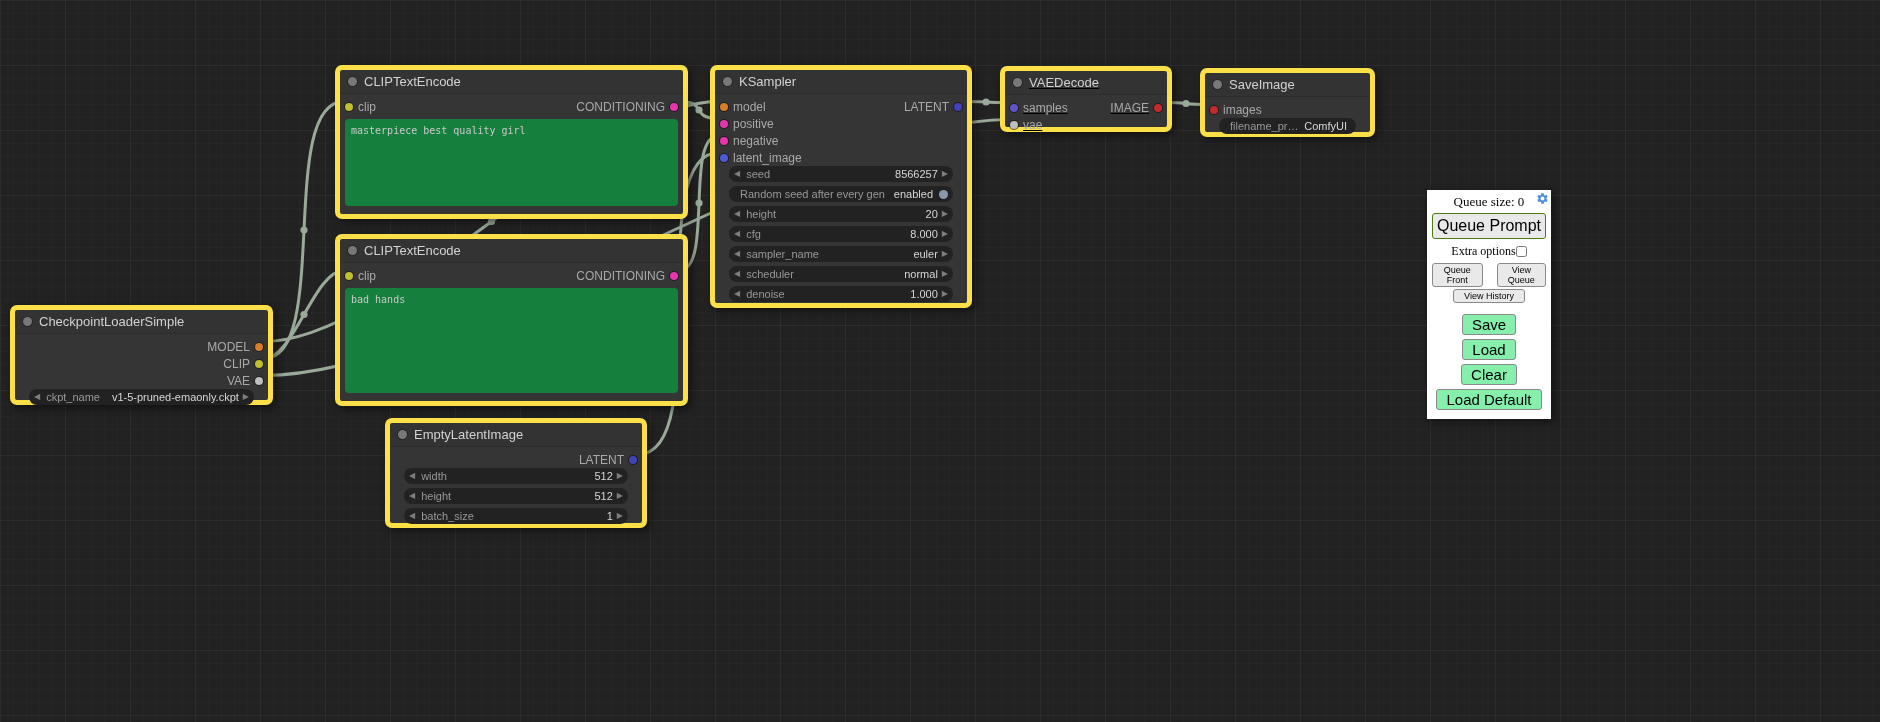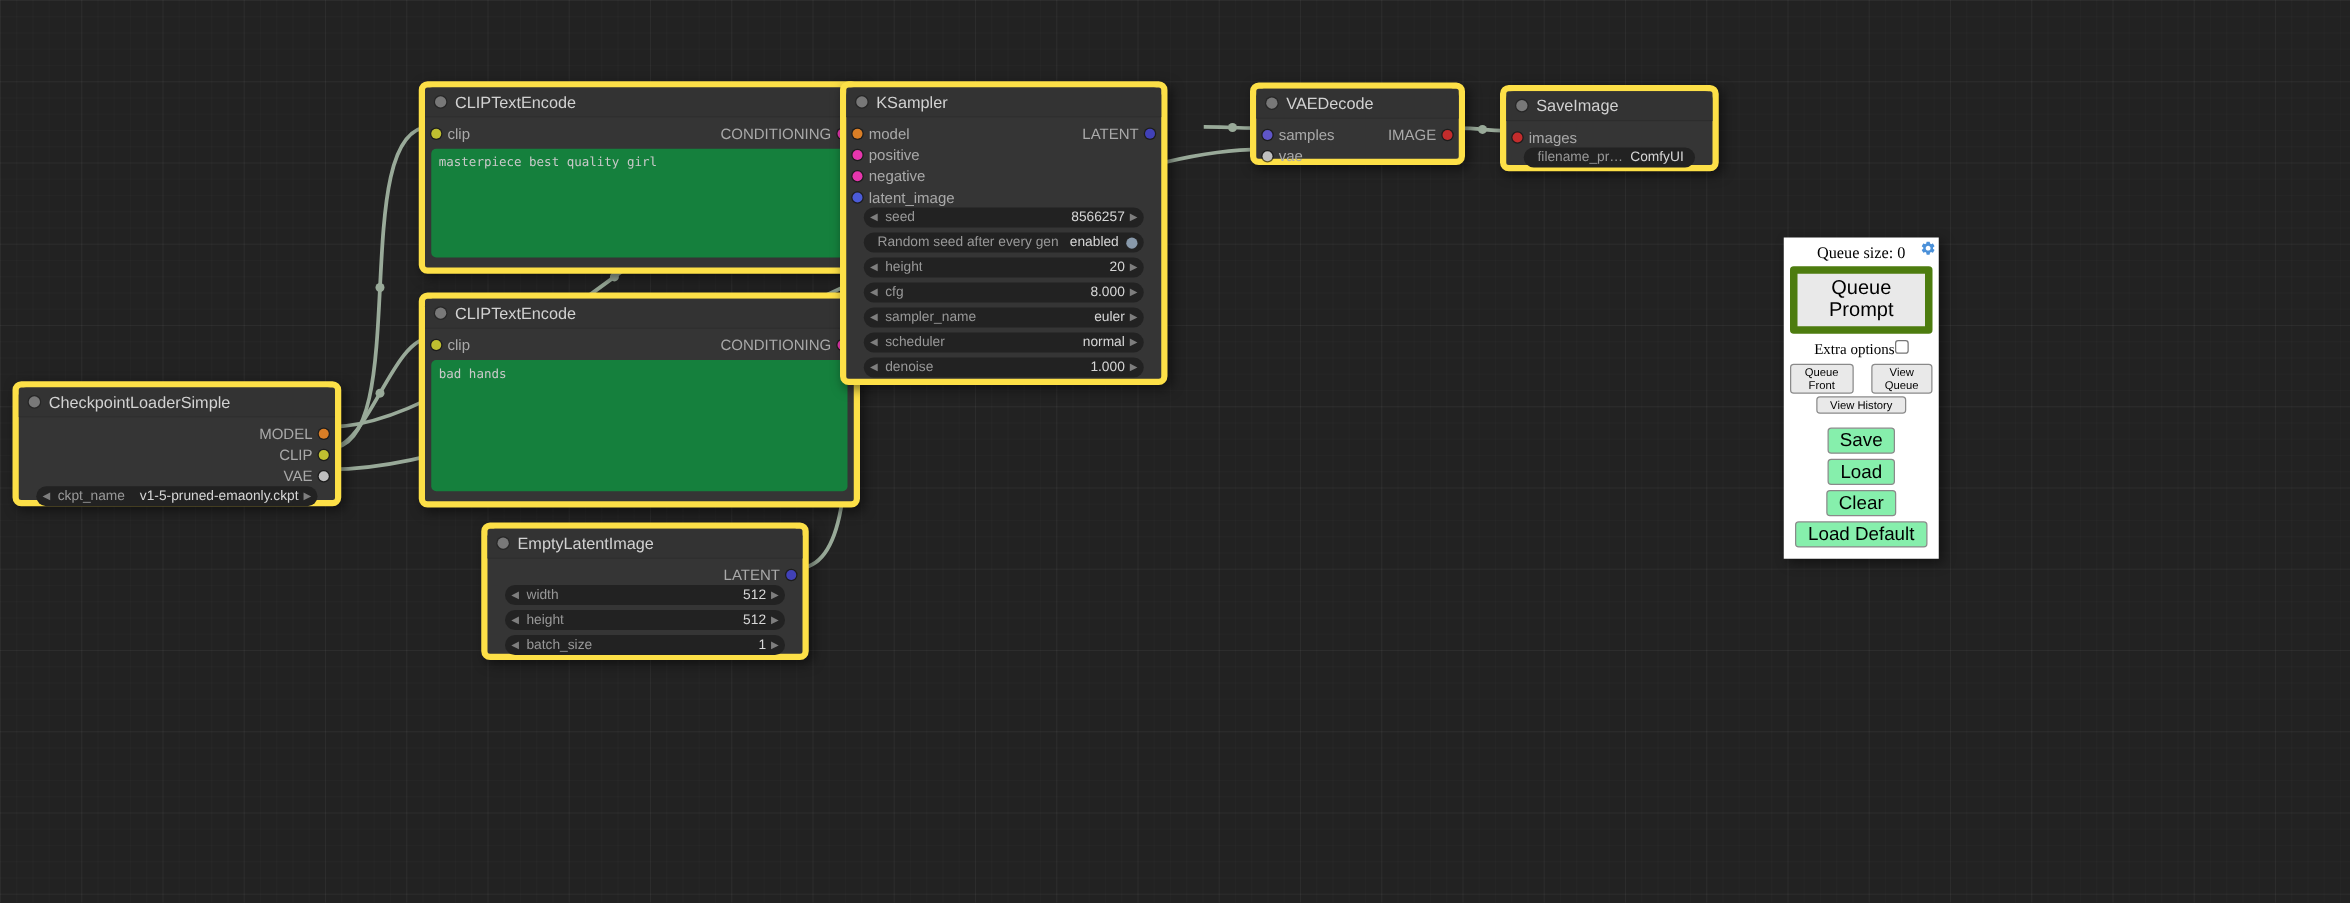--- a/index.html
+++ b/index.html
@@ -41,22 +41,22 @@
 
   
   .comfy-menu{position:absolute;z-index:3;left:1427px;top:190px;width:124px;background:#ffffff;color:#000;
     box-shadow:3px 3px 9px rgba(0,0,0,.45);display:flex;flex-direction:column;align-items:center;
     padding:2px 5px 7px;font-family:"Liberation Serif",serif}
   .menu-header{width:100%;position:relative;text-align:center;font-size:13px;padding:2px 0 1px}
   .settings-btn{position:absolute;right:-3px;top:0;background:none;border:none;cursor:pointer;padding:0;line-height:0}
   .settings-btn svg{width:13px;height:13px}
   button{font-family:"Liberation Sans",sans-serif;color:#000;cursor:pointer}
   .queue-prompt-btn{width:100%;font-size:16px;padding:3px 0;margin:2px 0 3px;background:#e9e9e9;
-    border:6px solid #4d7c0f;border-radius:3px}
-  .extra-options{font-size:12px;display:flex;align-items:flex-start;justify-content:center;gap:0;margin:2px 4px 3px}
+    border:1px solid #4d7c0f;border-radius:3px}
+  .extra-options{font-size:12px;display:flex;align-items:center;justify-content:center;gap:0;margin:2px 4px 3px}
   .extra-options input{width:11px;height:11px;margin:0}
   .btn-row{display:flex;width:100%;gap:14px;margin:1px 0 2px}
   .sm-btn{flex:1 1 auto;font-size:9px;padding:1px 2px;background:#e9e9e9;border:1px solid #8a8a8a;border-radius:3px}
   .view-history{flex:none;width:auto;padding:1px 10px;margin-bottom:9px}
   .lg-btn{font-size:15px;padding:1px 9px;margin:2px 0;background:#86efac;border:1px solid #8a8a8a;border-radius:3px}
 </style>
 </head>
 <body>
 
 <svg id="links" width="1880" height="722">
@@ -140,21 +140,21 @@
           <span class="slot-dot" style="background: rgb(191, 191, 48);"></span>
           <span class="slot-label">clip</span>
         </div>
         <div class="slot-side">
           <span class="slot-label">CONDITIONING</span>
           <span class="slot-dot" style="background: rgb(230, 54, 173);"></span>
         </div>
       </div>
       <div class="node-text">bad hands</div>
     </div>
-    <div class="node" style="left: 672px; top: 65px; width: 262px; height: 243px;">
+    <div class="node" style="left: 710px; top: 65px; width: 262px; height: 243px;">
       <div class="node-title">
         <span class="title-dot"></span>
         <span class="title-text">KSampler</span>
       </div>
       <div class="slot-row">
         <div class="slot-side">
           <span class="slot-dot" style="background: rgb(217, 126, 38);"></span>
           <span class="slot-label">model</span>
         </div>
         <div class="slot-side">
@@ -249,21 +249,21 @@
         <span class="w-value">512</span>
         <span class="w-arrow">▶</span>
       </div>
       <div class="widget">
         <span class="w-arrow">◀</span>
         <span class="w-label">batch_size</span>
         <span class="w-value">1</span>
         <span class="w-arrow">▶</span>
       </div>
     </div>
-    <div class="node" style="left: 1000px; top: 66px; width: 172px; height: 66px;">
+    <div class="node" style="left: 1000px; top: 66px; width: 172px; height: 66px; text-decoration: underline;">
       <div class="node-title">
         <span class="title-dot"></span>
         <span class="title-text">VAEDecode</span>
       </div>
       <div class="slot-row">
         <div class="slot-side">
           <span class="slot-dot" style="background: rgb(95, 85, 200);"></span>
           <span class="slot-label">samples</span>
         </div>
         <div class="slot-side">

